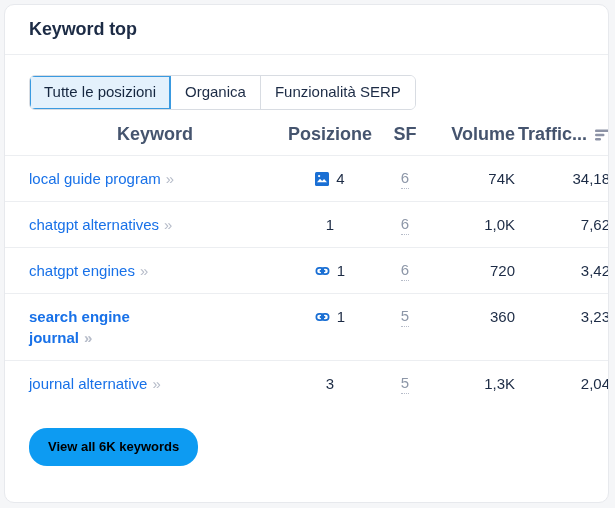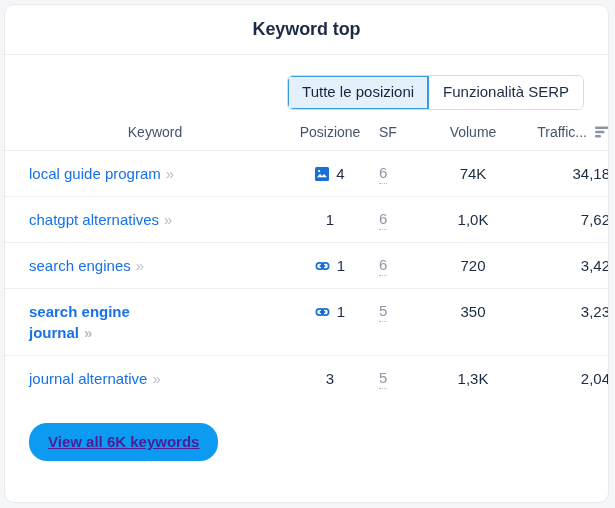--- a/index.html
+++ b/index.html
@@ -28,33 +28,31 @@
   }
 
   
   .card-header {
     height: 50px;
     display: flex;
     align-items: center;
     padding: 0 24px;
     border-bottom: 1px solid #eceef1;
     box-sizing: border-box;
-    justify-content: center;
   }
   .card-title {
     font-size: 18px;
     font-weight: bold;
     color: #1c2b45;
     letter-spacing: -0.1px;
   }
 
   
   .tabs-wrap {
     padding: 20px 24px 14px 24px;
-    text-align: right;
   }
   .tabs {
     display: inline-flex;
     border: 1px solid #d8dce2;
     border-radius: 6px;
     overflow: hidden;
     background: #fff;
   }
   .tab {
     font-size: 15px;
@@ -74,39 +72,39 @@
     border-right-color: #3a9ae0;
   }
 
   
   table.kw-table {
     width: 100%;
     border-collapse: collapse;
     table-layout: fixed;
   }
   table.kw-table th {
-    font-size: 14px;
-    font-weight: normal;
+    font-size: 18px;
+    font-weight: bold;
     color: #45546e;
     padding: 0 0 10px 0;
     vertical-align: bottom;
     white-space: nowrap;
   }
   table.kw-table td {
     font-size: 15px;
     color: #1c2b45;
     padding: 12px 0;
     vertical-align: top;
     border-top: 1px solid #eceef1;
   }
 
   .col-keyword { width: 252px; padding-left: 24px !important; }
   .col-pos     { width: 98px;  text-align: center; }
-  .col-sf      { width: 52px;  text-align: left; }
-  .col-vol     { width: 84px;  text-align: center; margin-top: 22px; }
+  .col-sf      { width: 52px;  text-align: center; }
+  .col-vol     { width: 84px;  text-align: right; margin-top: 22px; }
   .col-tr      { width: 95px;  text-align: right; padding-right: 22px !important; }
 
   th.col-keyword { padding-left: 24px; }
   th.col-tr { padding-right: 22px; }
 
   .th-tr-inner {
     display: inline-flex;
     align-items: center;
     gap: 8px;
     justify-content: flex-end;
@@ -151,44 +149,44 @@
 
   .num { line-height: 21px; }
 
   
   .footer {
     padding: 22px 24px 0 24px;
   }
   .btn-primary {
     display: inline-block;
     background: #0d9bf2;
-    color: #4c1d95;
-    font-size: 15px;
+    color: #000000;
+    font-size: 13px;
     font-weight: bold;
     border: none;
     border-radius: 18px;
     padding: 11px 19px;
     cursor: pointer;
     font-family: "Liberation Sans", sans-serif;
     line-height: 16px;
-    text-decoration: underline;
   }
 </style>
 </head>
 <body>
 
 <div class="card">
 
   <div class="card-header">
     <div class="card-title">Keyword top</div>
   </div>
 
   <div class="tabs-wrap">
     <div class="tabs">
       <div class="tab active">Tutte le posizioni</div>
+      <div class="tab">Organica</div>
       <div class="tab">Funzionalità SERP</div>
     </div>
   </div>
 
   <table class="kw-table">
     <thead>
       <tr>
         <th class="col-keyword">Keyword</th>
         <th class="col-pos">Posizione</th>
         <th class="col-sf">SF</th>
@@ -243,21 +241,21 @@
         </td>
         <td class="col-sf">
           <span class="sf-val">6</span>
         </td>
         <td class="col-vol num">1,0K</td>
         <td class="col-tr num">7,62</td>
       </tr>
 
       <tr>
         <td class="col-keyword">
-          <a class="kw-link" href="#">search engines</a><span class="chev">»</span>
+          <a class="kw-link" href="#">chatgpt engines</a><span class="chev">»</span>
         </td>
         <td class="col-pos">
           <span class="pos-inner">
             <span class="feat-icon">
               <svg width="15" height="14" viewBox="0 0 15 14" aria-hidden="true">
                 <path d="M5.4 3.1h-1A3.9 3.9 0 0 0 4.4 10.9h1a3.9 3.9 0 0 0 0-7.8zm0 6.1h-1a2.2 2.2 0 0 1 0-4.4h1a2.2 2.2 0 0 1 0 4.4z" fill="#1a6fd4"></path>
                 <path d="M10.6 3.1h-1a3.9 3.9 0 0 0 0 7.8h1a3.9 3.9 0 0 0 0-7.8zm0 6.1h-1a2.2 2.2 0 0 1 0-4.4h1a2.2 2.2 0 0 1 0 4.4z" fill="#1a6fd4"></path>
                 <rect x="4.6" y="6.1" width="5.8" height="1.8" rx="0.9" fill="#1a6fd4"></rect>
               </svg>
             </span>
@@ -285,21 +283,21 @@
                 <path d="M10.6 3.1h-1a3.9 3.9 0 0 0 0 7.8h1a3.9 3.9 0 0 0 0-7.8zm0 6.1h-1a2.2 2.2 0 0 1 0-4.4h1a2.2 2.2 0 0 1 0 4.4z" fill="#1a6fd4"></path>
                 <rect x="4.6" y="6.1" width="5.8" height="1.8" rx="0.9" fill="#1a6fd4"></rect>
               </svg>
             </span>
             <span class="pos-num">1</span>
           </span>
         </td>
         <td class="col-sf">
           <span class="sf-val">5</span>
         </td>
-        <td class="col-vol num">350</td>
+        <td class="col-vol num">360</td>
         <td class="col-tr num">3,23</td>
       </tr>
 
       <tr>
         <td class="col-keyword">
           <a class="kw-link" href="#">journal alternative</a><span class="chev">»</span>
         </td>
         <td class="col-pos">
           <span class="pos-inner">
             <span class="pos-num">3</span>

